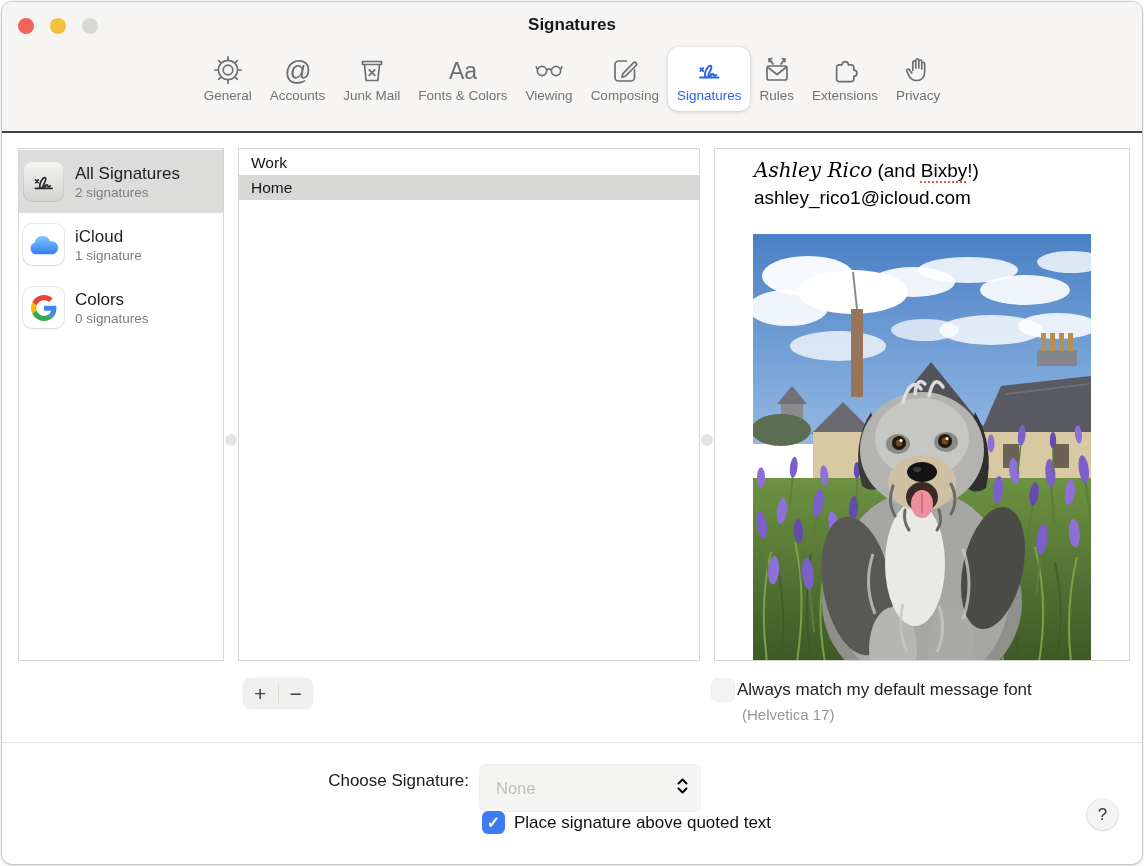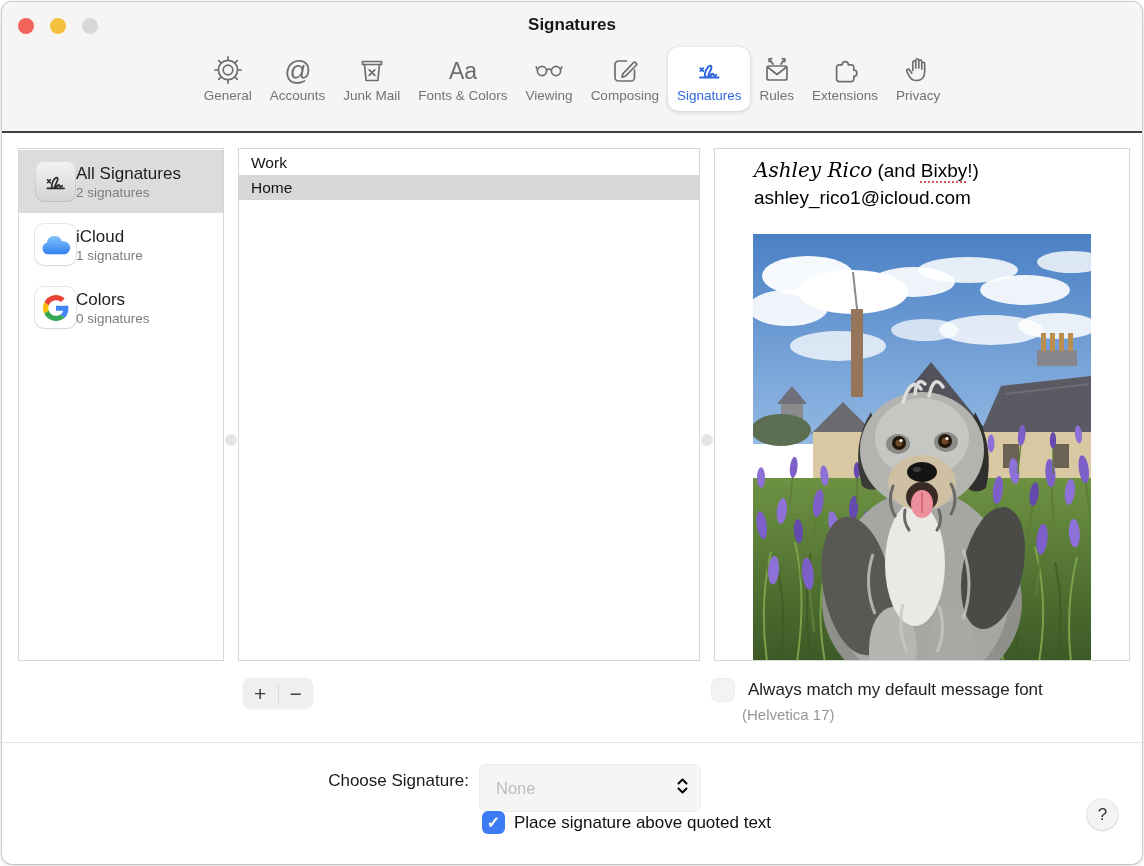--- a/index.html
+++ b/index.html
@@ -13,41 +13,41 @@
   .win-title{position:absolute;left:0;right:0;top:13px;text-align:center;font-size:17px;font-weight:700;color:#161616;}
   .tabs{position:absolute;left:0;right:0;top:45px;display:flex;justify-content:center;}
   .tab{display:flex;flex-direction:column;align-items:center;padding:7px 9px 8px;border-radius:10px;color:#6e6e6e;cursor:default;}
   .tab svg{display:block;}
   .tlabel{font-size:13.5px;margin-top:2px;color:#737373;white-space:nowrap;}
   .tab.selected{background:#fff;box-shadow:0 0 1px rgba(0,0,0,.15),0 1px 4px rgba(0,0,0,.16);color:var(--accent);}
   .tab.selected .tlabel{color:var(--accent);}
   
   .pane{position:absolute;top:146px;background:#fff;border:1px solid #d6d6d5;box-sizing:border-box;height:513px;}
   .sidebar{left:16px;width:206px;padding-top:1px;}
-  .acct{display:flex;align-items:center;height:63px;padding:0 16px;}
+  .acct{display:flex;align-items:center;gap:11px;height:63px;padding:0 4px;}
   .acct.selected{background:#dcdcdb;}
   .acct-icon{width:41px;height:41px;border-radius:9px;flex:none;display:flex;align-items:center;justify-content:center;}
   .acct-icon.silver{background:linear-gradient(#f4f4f3,#d3d3d1);box-shadow:inset 0 0 0 1px rgba(0,0,0,.09);}
   .acct-icon.white{background:#fff;box-shadow:0 0 0 1px rgba(0,0,0,.09),0 1px 2px rgba(0,0,0,.08);}
   .acct-name{font-size:17px;color:#1d1d1f;line-height:21px;}
   .acct-count{font-size:13.5px;color:#7c7c7c;line-height:17px;}
   .siglist{left:236px;width:462px;padding-top:1px;}
   .sigrow{height:25px;line-height:25px;padding-left:12px;font-size:15.5px;color:#141414;}
   .sigrow.selected{background:#d8d8d6;}
   .preview{left:712px;width:416px;overflow:hidden;}
   .sig-text{position:absolute;left:39px;top:8px;font-size:19px;line-height:27px;color:#000;}
   .script{font-family:"DejaVu Serif",serif;font-style:italic;font-size:20px;}
   .misspell{text-decoration:underline;text-decoration-style:dotted;text-decoration-color:#e4574b;text-decoration-thickness:2px;text-underline-offset:4px;}
   .photo{position:absolute;left:38px;top:85px;width:338px;height:428px;}
   .handle{position:absolute;width:12px;height:12px;border-radius:50%;background:#e4e4e3;top:432px;}
   
   .addremove{position:absolute;left:241px;top:676px;width:70px;height:31px;background:#efefee;border-radius:8px;display:flex;box-shadow:0 0 0 .5px rgba(0,0,0,.06);}
   .ar-btn{flex:1;display:flex;align-items:center;justify-content:center;font-size:21px;color:#3e3e3e;}
   .ar-sep{width:1px;background:#dadad9;margin:6px 0;}
-  .match{position:absolute;left:709px;top:676px;display:flex;gap:13px;align-items:flex-start;}
+  .match{position:absolute;left:709px;top:676px;display:flex;gap:2px;align-items:flex-start;}
   .checkbox{width:24px;height:24px;border-radius:7px;background:#f3f3f2;box-shadow:inset 0 0 0 .5px rgba(0,0,0,.05);display:flex;align-items:center;justify-content:center;}
   .checkbox .mark{display:none;color:#fff;font-size:16px;font-weight:700;line-height:1;}
   .checkbox.checked{background:var(--checkbox-blue);box-shadow:none;}
   .checkbox.checked .mark{display:block;}
   .match-label{font-size:17px;color:#232323;margin-top:2px;}
   .match-detail{position:absolute;left:740px;top:704px;font-size:15px;color:#969695;}
   .hsep{position:absolute;left:0;right:0;top:740px;height:1px;background:#e6e5e4;}
   .choose-label{position:absolute;left:245px;top:769px;width:222px;text-align:right;font-size:17px;color:#1b1b1b;}
   .select{position:absolute;left:477px;top:762px;width:222px;height:48px;background:#f5f5f4;border-radius:7px;box-shadow:inset 0 0 0 .5px rgba(0,0,0,.06);display:flex;align-items:center;padding:0 12px 0 17px;box-sizing:border-box;}
   .select-value{flex:1;font-size:16.5px;color:#bcbcbb;}

